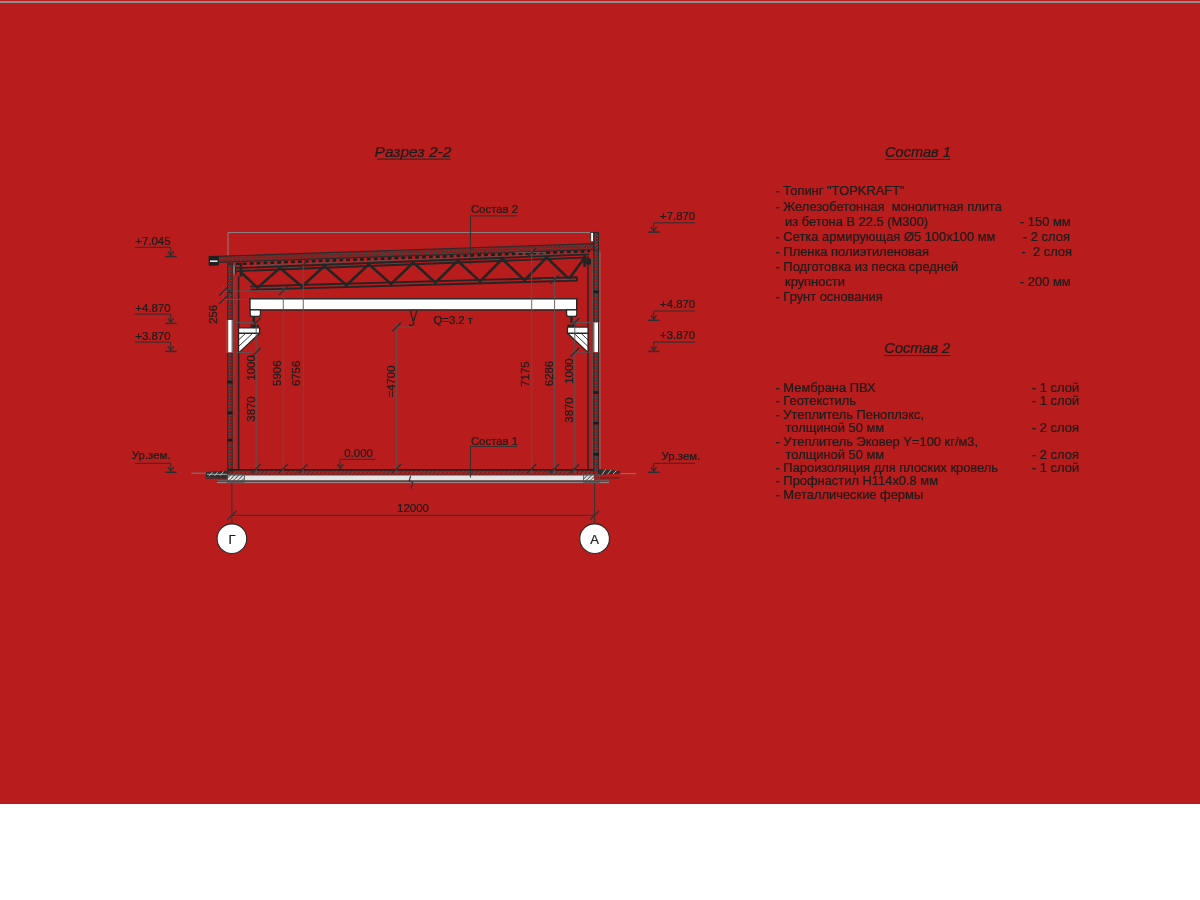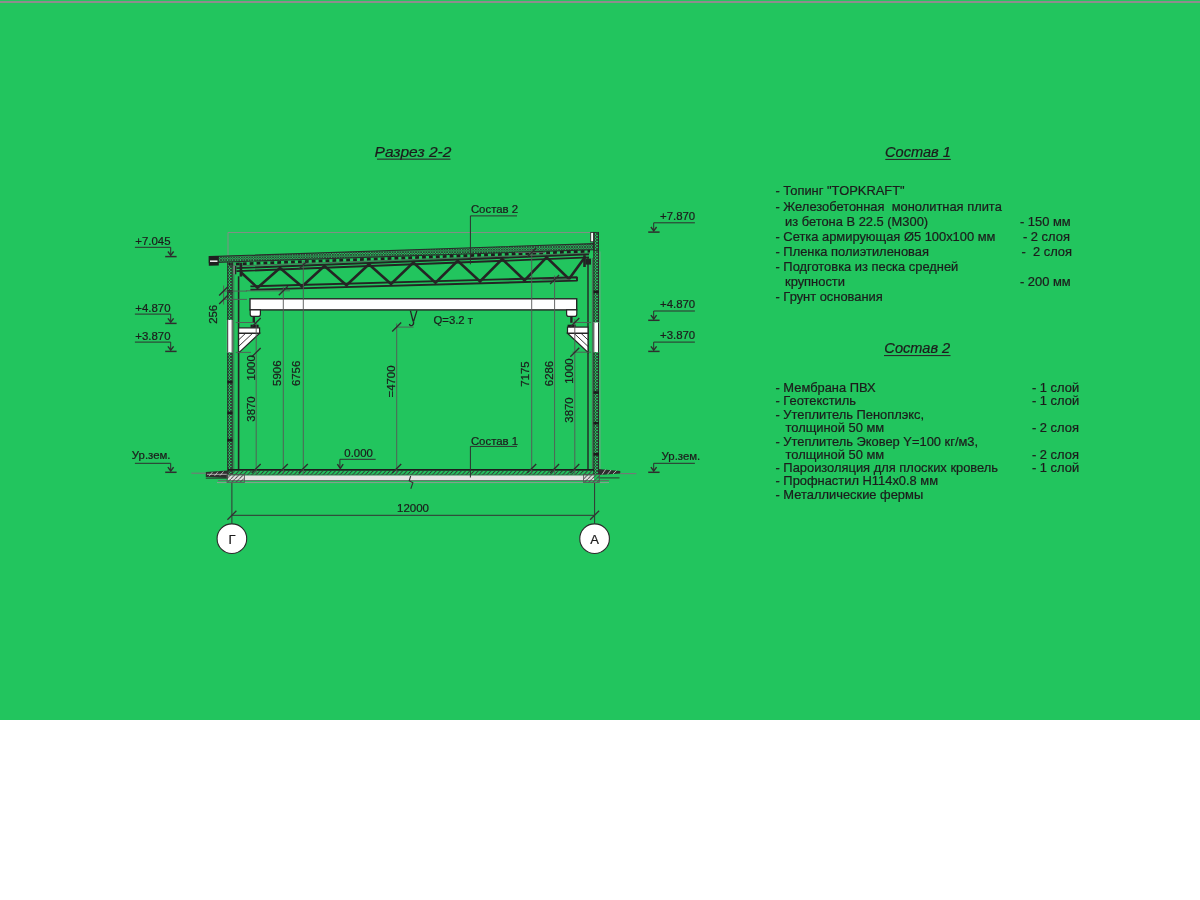--- a/index.html
+++ b/index.html
@@ -1,16 +1,16 @@
 <!DOCTYPE html>
 <html><head>
 <meta charset="utf-8">
 <style>
   html,body{margin:0;padding:0;background:#fff;}
-  #page{position:relative;width:1200px;height:720px;background:#22c55e;font-family:"Liberation Sans",sans-serif;overflow:hidden;}
+  #page{position:relative;width:1200px;height:804px;background:#b91c1c;font-family:"Liberation Sans",sans-serif;overflow:hidden;}
   svg text{font-family:"Liberation Sans",sans-serif;fill:#1c1c1c;stroke:#1c1c1c;stroke-width:0.22px;}
 </style>
 </head>
 <body>
 <div id="page">
 <svg width="1200" height="900" viewBox="0 0 1200 900" xmlns="http://www.w3.org/2000/svg">
 <defs>
   <pattern id="wh" width="3" height="3" patternUnits="userSpaceOnUse">
     <path d="M0,0 L3,3 M3,0 L0,3" stroke="#353535" stroke-width="0.85" fill="none"></path>
   </pattern>

